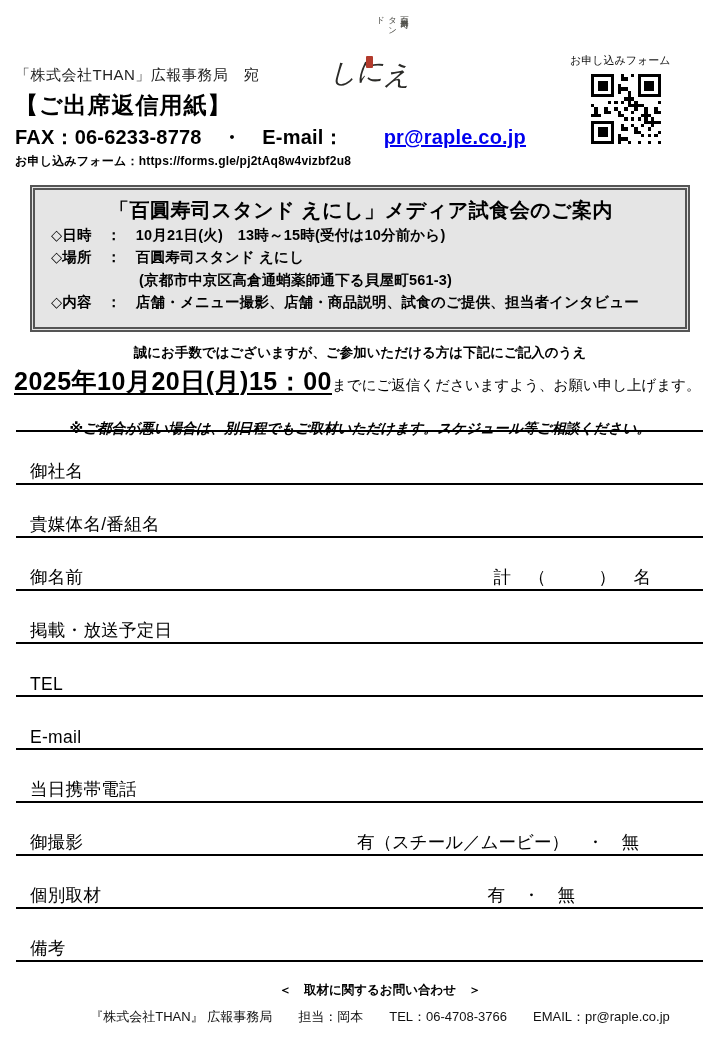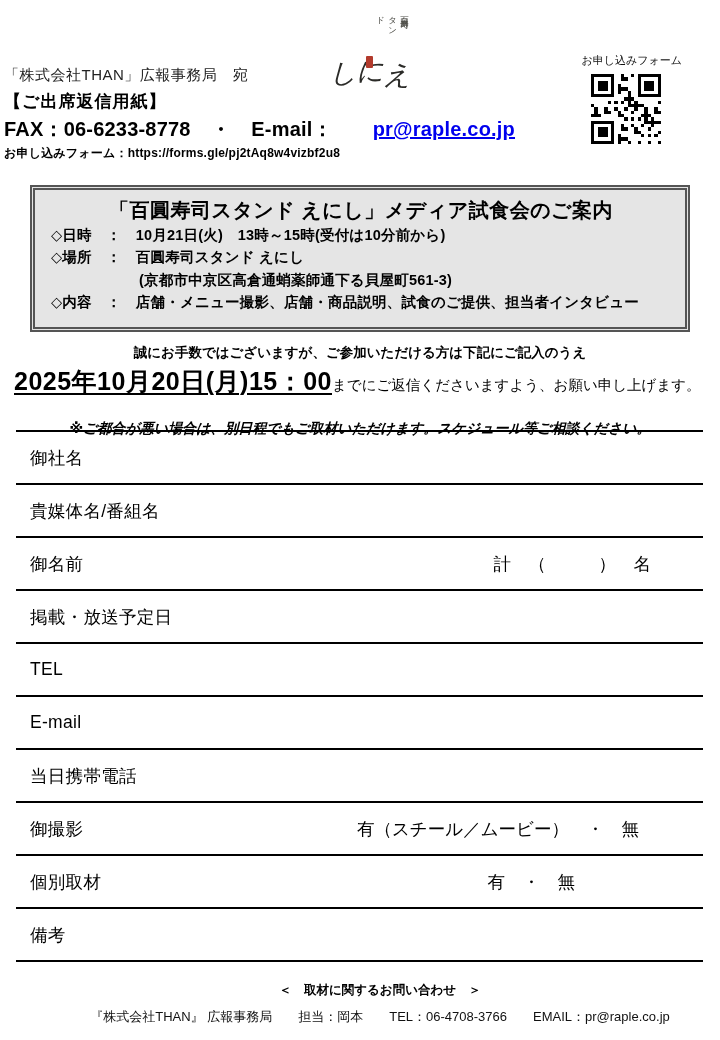--- a/index.html
+++ b/index.html
@@ -10,29 +10,29 @@
   
   .logo { position:absolute; top:4px; left:330px; height:82px; writing-mode:vertical-rl;
           display:flex; align-items:flex-start; }
   .logo-small { font-family:"DejaVu Serif","Liberation Serif",serif; font-size:8.5px;
                 letter-spacing:1.5px; color:#4a4a44; padding-top:6px; }
   .logo-large { font-family:"DejaVu Serif","Liberation Serif",serif; font-size:27px;
                 letter-spacing:-2px; color:#2b2b28; font-style:italic; line-height:1; margin-top:8px; }
   .logo-seal { position:absolute; left:36px; top:52px; width:7px; height:12px; border-radius:1px; }
 
   
-  .qr-block { position:absolute; top:53px; right:38px; width:112px; text-align:right; }
+  .qr-block { position:absolute; top:53px; right:38px; width:112px; text-align:left; }
   .qr-label { font-size:11px; color:#111; }
   .qr-box { margin:6px auto 0 auto; width:70px; height:70px; }
   .qr-box svg { width:70px; height:70px; display:block; fill:#000; shape-rendering:crispEdges; }
 
   
-  .header { position:absolute; top:66px; left:4px; width:560px; }
+  .header { position:absolute; top:66px; left:15px; width:560px; }
   .addressee { font-size:15px; color:#222; letter-spacing:0.5px; }
-  .doc-title { font-size:17px; font-weight:bold; margin-top:5px; letter-spacing:1px; }
+  .doc-title { font-size:23px; font-weight:bold; margin-top:5px; letter-spacing:1px; }
   .fax-line { font-size:20px; font-weight:bold; margin-top:3px; letter-spacing:0.2px; }
   .fax-line a { font-weight:bold; text-decoration:underline;margin-left:40px; }
   .url-line { font-size:12px; font-weight:bold; margin-top:2px; letter-spacing:0.2px; }
 
   
   .event-box { position:absolute; top:185px; left:30px; width:660px; height:147px;
                border:5px double #555; padding:7px 14px 0 16px; background:#e5e5e5; }
   .event-title { text-align:center; font-size:20px; font-weight:bold; letter-spacing:0.5px; }
   .box-line { font-size:14.5px; font-weight:bold; line-height:1.55; letter-spacing:0.2px; }
   .box-line.indent { padding-left:88px; }
@@ -41,21 +41,21 @@
   .notice { position:absolute; top:344px; left:0; width:720px; }
   .notice-line1 { text-align:center; font-size:13.5px; font-weight:bold; }
   .deadline-line { padding-left:14px; margin-top:3px; white-space:nowrap; }
   .deadline-big { font-size:25px; font-weight:bold; text-decoration:underline;
                   text-decoration-thickness:2px; text-underline-offset:3px; letter-spacing:0.5px; }
   .deadline-suffix { font-size:14.5px; font-weight:normal; }
   .notice-line3 { text-align:center; font-size:14px; font-weight:bold; margin-top:22px;font-style:italic; }
 
   
   .form-table { position:absolute; top:430px; left:16px; width:687px; border-top:2px solid #000; }
-  .form-row { display:flex; align-items:center; height:53px; border-bottom:2px solid #000; }
+  .form-row { display:flex; align-items:flex-end; height:53px; border-bottom:2px solid #000; }
   .row-label { font-size:17.5px; padding-left:14px; white-space:nowrap; letter-spacing:0.3px; }
   .row-value { flex:1; font-size:17.5px; text-align:right; padding-right:52px; white-space:nowrap; }
   .form-row:nth-child(8) .row-value { padding-right:64px; }
   .form-row:nth-child(9) .row-value { padding-right:128px; }
 
   
   .footer { position:absolute; top:982px; left:0; width:720px; text-align:center;margin-left:20px; }
   .footer-title { font-size:12.5px; font-weight:bold; }
   .footer-line { font-size:13px; margin-top:9px; color:#111; }
 </style>

